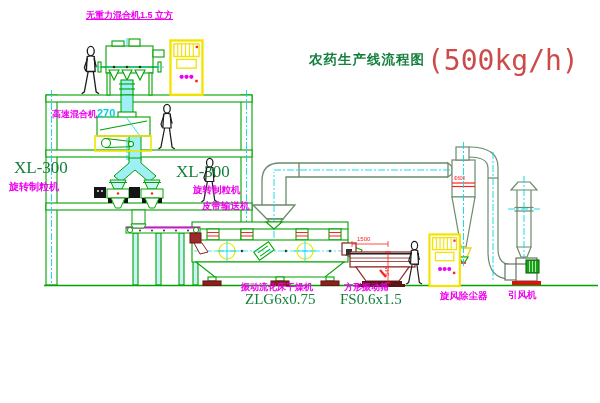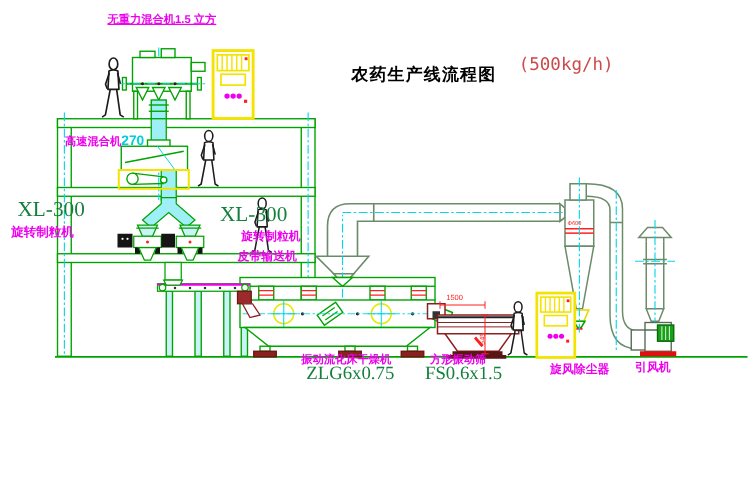--- a/index.html
+++ b/index.html
@@ -4,23 +4,23 @@
 <style>
   html,body{margin:0;padding:0;background:#fff;}
   #stage{position:relative;width:600px;height:403px;background:#ffffff;overflow:hidden;
          font-family:"Liberation Sans",sans-serif;}
   svg{position:absolute;left:0;top:0;}
   .lbl{position:absolute;color:#EE00EE;font-weight:bold;white-space:nowrap;line-height:1;
        font-family:"Liberation Sans",sans-serif;}
   .model{font-family:Liberation Serif, serif;font-weight:normal;color:#15803d;}
   .dim{position:absolute;color:#FF2020;font-weight:normal;white-space:nowrap;line-height:1;}
   #title{position:absolute;left:281px;top:44px;display:flex;align-items:flex-start;}
-  #title .t-main{color:#000000;font-size:13.5px;font-weight:bold;letter-spacing:1px;margin-top:7px;}
-  #title .t-cap{color:#CC4A4A;font-size:14px;font-weight:normal;
-                font-family:"DejaVu Sans Mono",monospace;margin-left:18px;}
+  #title .t-main{color:#15803d;font-size:13.5px;font-weight:bold;letter-spacing:1px;margin-top:7px;margin-left:28px;}
+  #title .t-cap{color:#CC4A4A;font-size:28px;font-weight:normal;
+                font-family:"DejaVu Sans Mono",monospace;margin-left:2px;}
 </style>
 </head>
 <body>
 
 <div id="stage">
 
 <svg width="600" height="403" viewBox="0 0 600 403">
   <defs>
     <symbol id="person" viewBox="0 0 24 48" overflow="visible">
       <g fill="#ffffff" stroke="#1c1c1c" stroke-width="1.3" stroke-linejoin="round">
@@ -298,21 +298,21 @@
 <div class="lbl" style="left:52px;top:108px;font-size:9px;">
   <span>高速混合机</span><span style="color:#00CFDF;font-size:11px;">270</span>
 </div>
 
 <div class="lbl model" style="left:14px;top:159px;font-size:17px;">XL-300</div>
 <div class="lbl" style="left:9px;top:182px;font-size:10px;">旋转制粒机</div>
 
 <div class="lbl model" style="left:176px;top:163px;font-size:17px;">XL-300</div>
 <div class="lbl" style="left:193px;top:185px;font-size:9.5px;">旋转制粒机</div>
 
-<div class="lbl" style="left:154px;top:201px;font-size:9.5px;padding-left:36px;">皮带输送机</div>
+<div class="lbl" style="left:166px;top:201px;font-size:9.5px;padding-left:36px;">皮带输送机</div>
 
 <div class="lbl" style="left:241px;top:283px;font-size:9px;">振动流化床干燥机</div>
 <div class="lbl model" style="left:245px;top:292px;font-size:15px;">ZLG6x0.75</div>
 
 <div class="lbl" style="left:344px;top:283px;font-size:9px;">方形振动筛</div>
 <div class="lbl model" style="left:340px;top:292px;font-size:15px;">FS0.6x1.5</div>
 
 <div class="lbl" style="left:440px;top:291px;font-size:9.5px;text-align:right;">旋风除尘器</div>
 <div class="lbl" style="left:508px;top:290px;font-size:9.5px;">引风机</div>
 

